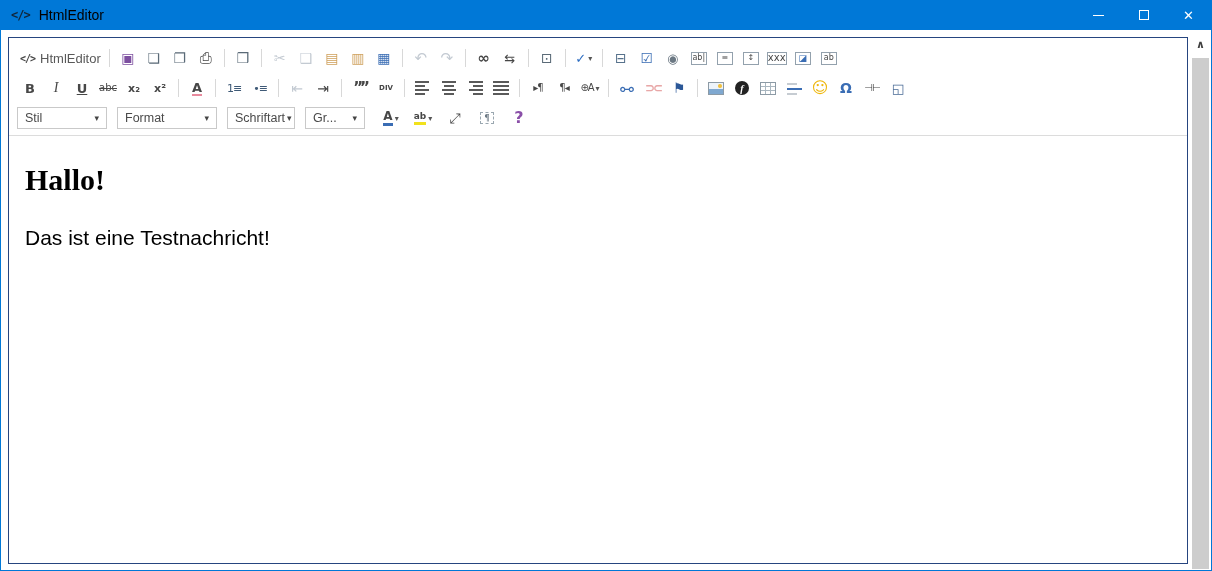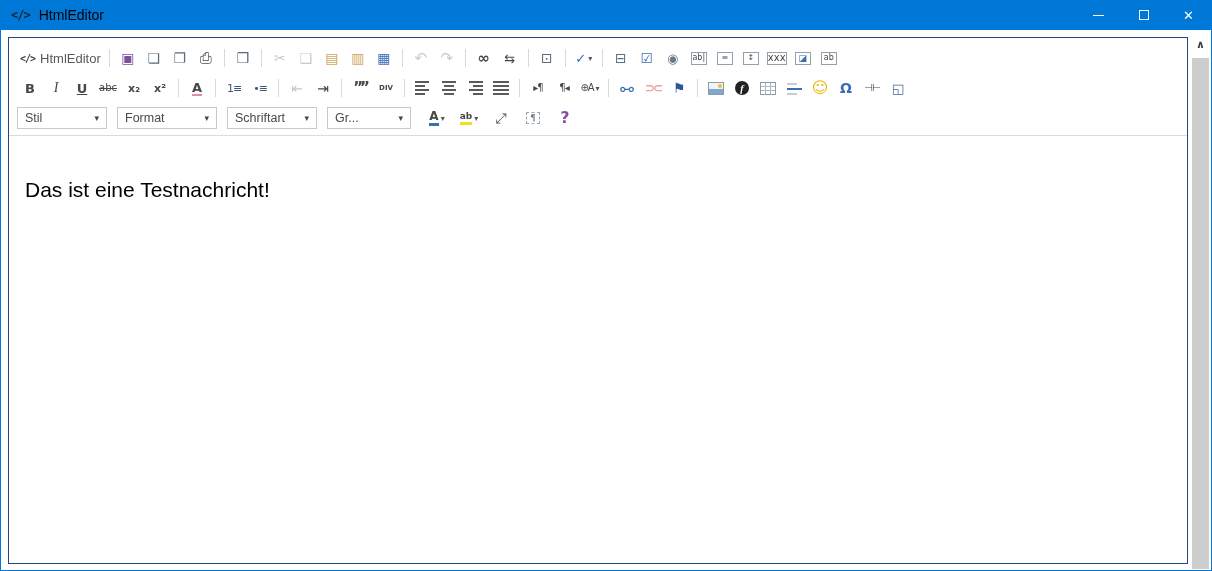--- a/index.html
+++ b/index.html
@@ -340,25 +340,25 @@
       </div>
       <div class="tb-row tb-row3">
         <div class="tb-drop" style="width: 90px;">
           <span class="drop-label">Stil</span>
           <span class="tb-caret">▾</span>
         </div>
         <div class="tb-drop" style="width: 100px;">
           <span class="drop-label">Format</span>
           <span class="tb-caret">▾</span>
         </div>
-        <div class="tb-drop" style="width: 90px;">
+        <div class="tb-drop" style="width: 68px;">
           <span class="drop-label">Schriftart</span>
           <span class="tb-caret">▾</span>
         </div>
-        <div class="tb-drop" style="width: 84px;">
+        <div class="tb-drop" style="width: 60px;">
           <span class="drop-label">Gr...</span>
           <span class="tb-caret">▾</span>
         </div>
         <span class="tbtn">
           <span class="ic i-textcolor-icon">A</span>
           <span class="tb-caret">▾</span>
         </span>
         <span class="tbtn">
           <span class="ic i-bgcolor-icon">ab</span>
           <span class="tb-caret">▾</span>
@@ -368,20 +368,21 @@
         </span>
         <span class="tbtn">
           <span class="ic i-showblocks-icon">¶</span>
         </span>
         <span class="tbtn">
           <span class="ic i-about-icon">?</span>
         </span>
       </div>
     </div>
   <div class="content-area">
+    <h1>Hallo!</h1>
     <p>Das ist eine Testnachricht!</p>
   </div>
 </div>
 
 <div class="scrollbar">
   <div class="scroll-up">
     <span>∧</span>
   </div>
 </div>
 

